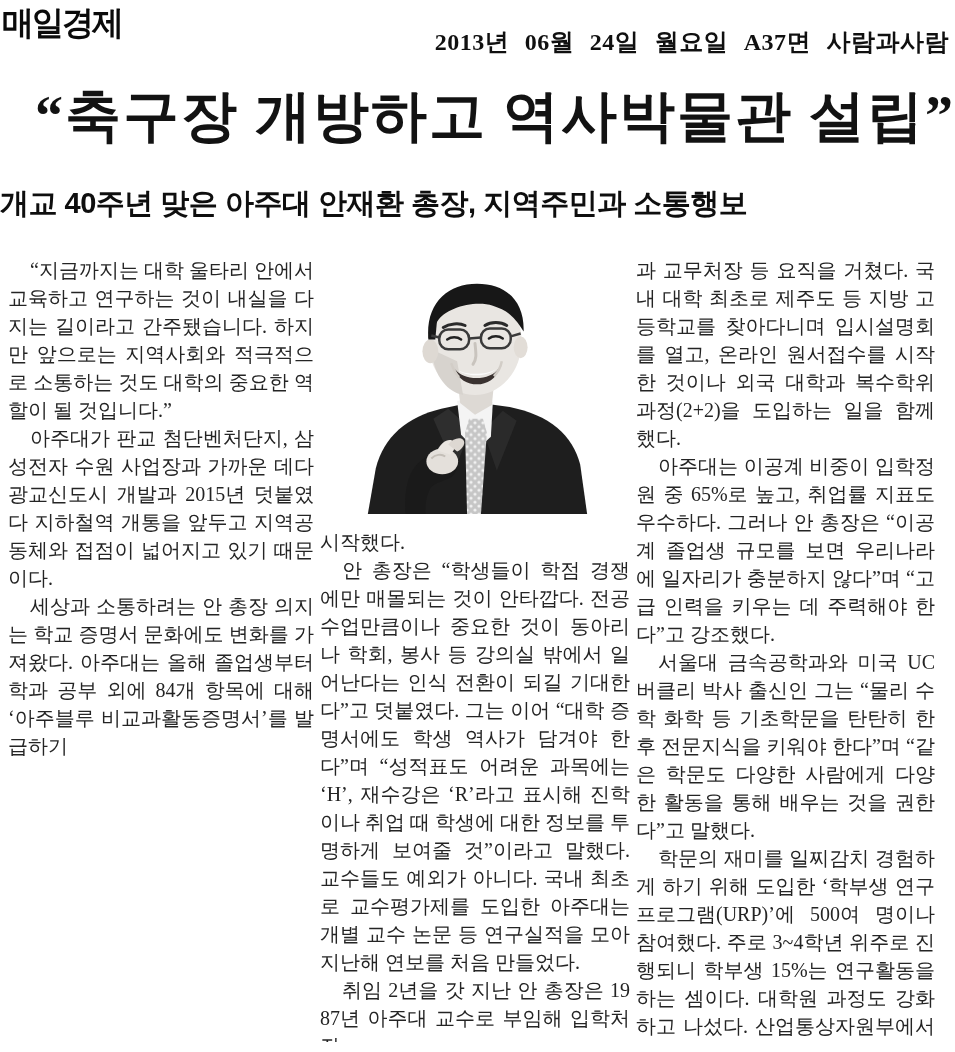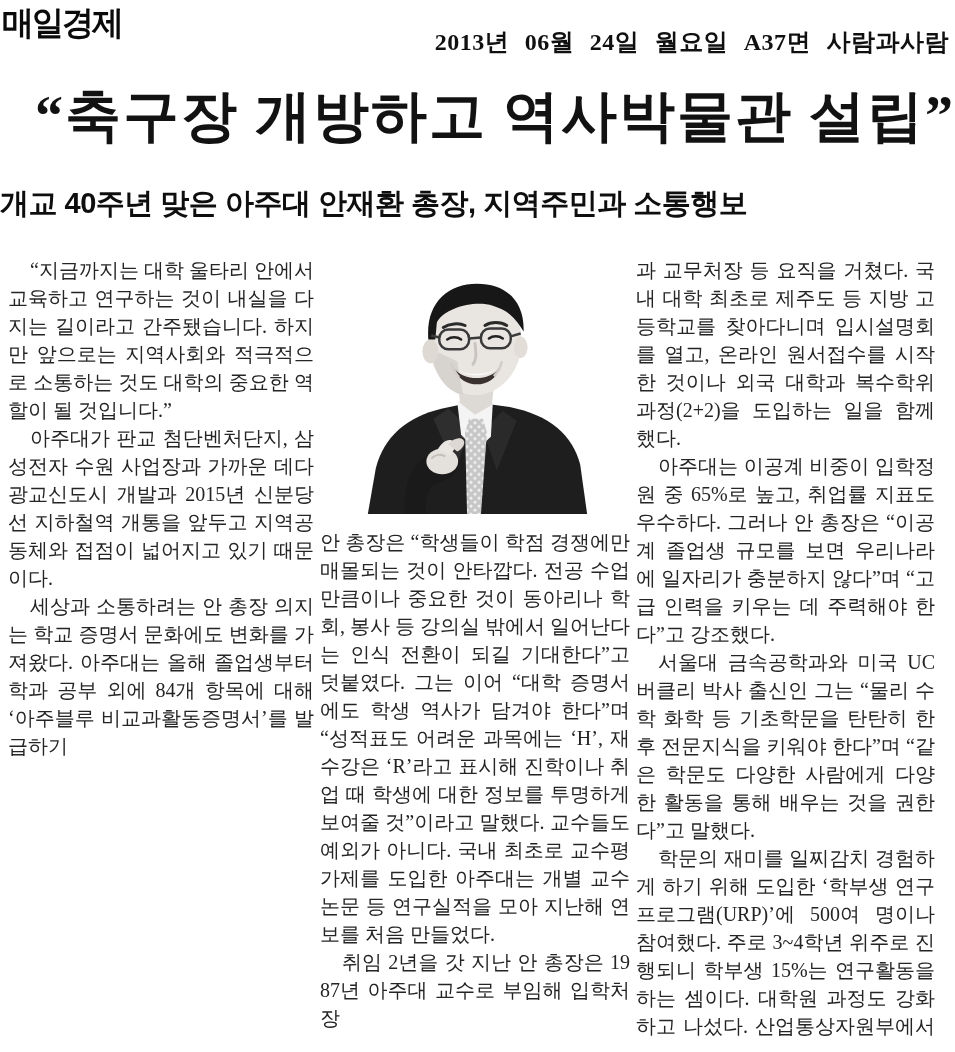--- a/index.html
+++ b/index.html
@@ -55,21 +55,21 @@
 <div class="masthead-logo">매일경제</div>
 <div class="dateline">2013년 06월 24일 월요일 A37면 사람과사람</div>
 
 <h1 class="headline">“축구장 개방하고 역사박물관 설립”</h1>
 <h2 class="subheadline">개교 40주년 맞은 아주대 안재환 총장, 지역주민과 소통행보</h2>
 
 <div class="article">
 
   <div class="column col-left">
       <p>“지금까지는 대학 울타리 안에서 교육하고 연구하는 것이 내실을 다지는 길이라고 간주됐습니다. 하지만 앞으로는 지역사회와 적극적으로 소통하는 것도 대학의 중요한 역할이 될 것입니다.”</p>
-      <p>아주대가 판교 첨단벤처단지, 삼성전자 수원 사업장과 가까운 데다 광교신도시 개발과 2015년 신분당선 지하철역 개통을 앞두고 지역공동체와 접점이 넓어지고 있기 때문이다.</p>
+      <p>아주대가 판교 첨단벤처단지, 삼성전자 수원 사업장과 가까운 데다 광교신도시 개발과 2015년 덧붙였다 지하철역 개통을 앞두고 지역공동체와 접점이 넓어지고 있기 때문이다.</p>
       <p>세상과 소통하려는 안 총장 의지는 학교 증명서 문화에도 변화를 가져왔다. 아주대는 올해 졸업생부터 학과 공부 외에 84개 항목에 대해 ‘아주블루 비교과활동증명서’를 발급하기</p>
     </div>
 
   <div class="column col-mid continuation">
     <figure class="photo">
 
       <svg viewBox="0 0 260 246" xmlns="http://www.w3.org/2000/svg">
 
         <path d="M22,246 L30,200 C38,168 62,148 96,140 L128,133 L165,138 C205,146 228,166 236,196 L243,246 Z" fill="#1e1e1e"></path>
 
@@ -121,20 +121,21 @@
         <path d="M157,92 C156,98 153,103 149,107" stroke="#d2cdc7" stroke-width="2.5" fill="none"></path>
 
         <path d="M60,246 C58,214 66,196 82,188 C92,183 102,184 108,190 C114,197 112,206 104,210 C96,214 88,214 84,222 C80,230 80,238 80,246 Z" fill="#1a1a1a"></path>
         <ellipse cx="97" cy="193" rx="16" ry="13" fill="#e4e0db"></ellipse>
         <path d="M92,182 C96,174 102,170 107,172 C112,174 110,182 105,186 Z" fill="#e9e5e0"></path>
         <path d="M103,176 C108,170 114,168 118,171 C121,174 118,180 112,183 Z" fill="#ddd8d2"></path>
         <path d="M86,190 C90,186 96,185 100,188" stroke="#c4bfb8" stroke-width="2" fill="none"></path>
       </svg>
     </figure>
     <div>
+        <p>시작했다.</p>
         <p>안 총장은 “학생들이 학점 경쟁에만 매몰되는 것이 안타깝다. 전공 수업만큼이나 중요한 것이 동아리나 학회, 봉사 등 강의실 밖에서 일어난다는 인식 전환이 되길 기대한다”고 덧붙였다. 그는 이어 “대학 증명서에도 학생 역사가 담겨야 한다”며 “성적표도 어려운 과목에는 ‘H’, 재수강은 ‘R’라고 표시해 진학이나 취업 때 학생에 대한 정보를 투명하게 보여줄 것”이라고 말했다. 교수들도 예외가 아니다. 국내 최초로 교수평가제를 도입한 아주대는 개별 교수 논문 등 연구실적을 모아 지난해 연보를 처음 만들었다.</p>
         <p>취임 2년을 갓 지난 안 총장은 1987년 아주대 교수로 부임해 입학처장</p>
       </div>
   </div>
 
   <div class="column col-right continuation">
     <div>
         <p>과 교무처장 등 요직을 거쳤다. 국내 대학 최초로 제주도 등 지방 고등학교를 찾아다니며 입시설명회를 열고, 온라인 원서접수를 시작한 것이나 외국 대학과 복수학위과정(2+2)을 도입하는 일을 함께했다.</p>
         <p>아주대는 이공계 비중이 입학정원 중 65%로 높고, 취업률 지표도 우수하다. 그러나 안 총장은 “이공계 졸업생 규모를 보면 우리나라에 일자리가 충분하지 않다”며 “고급 인력을 키우는 데 주력해야 한다”고 강조했다.</p>
         <p>서울대 금속공학과와 미국 UC버클리 박사 출신인 그는 “물리 수학 화학 등 기초학문을 탄탄히 한 후 전문지식을 키워야 한다”며 “같은 학문도 다양한 사람에게 다양한 활동을 통해 배우는 것을 권한다”고 말했다.</p>

